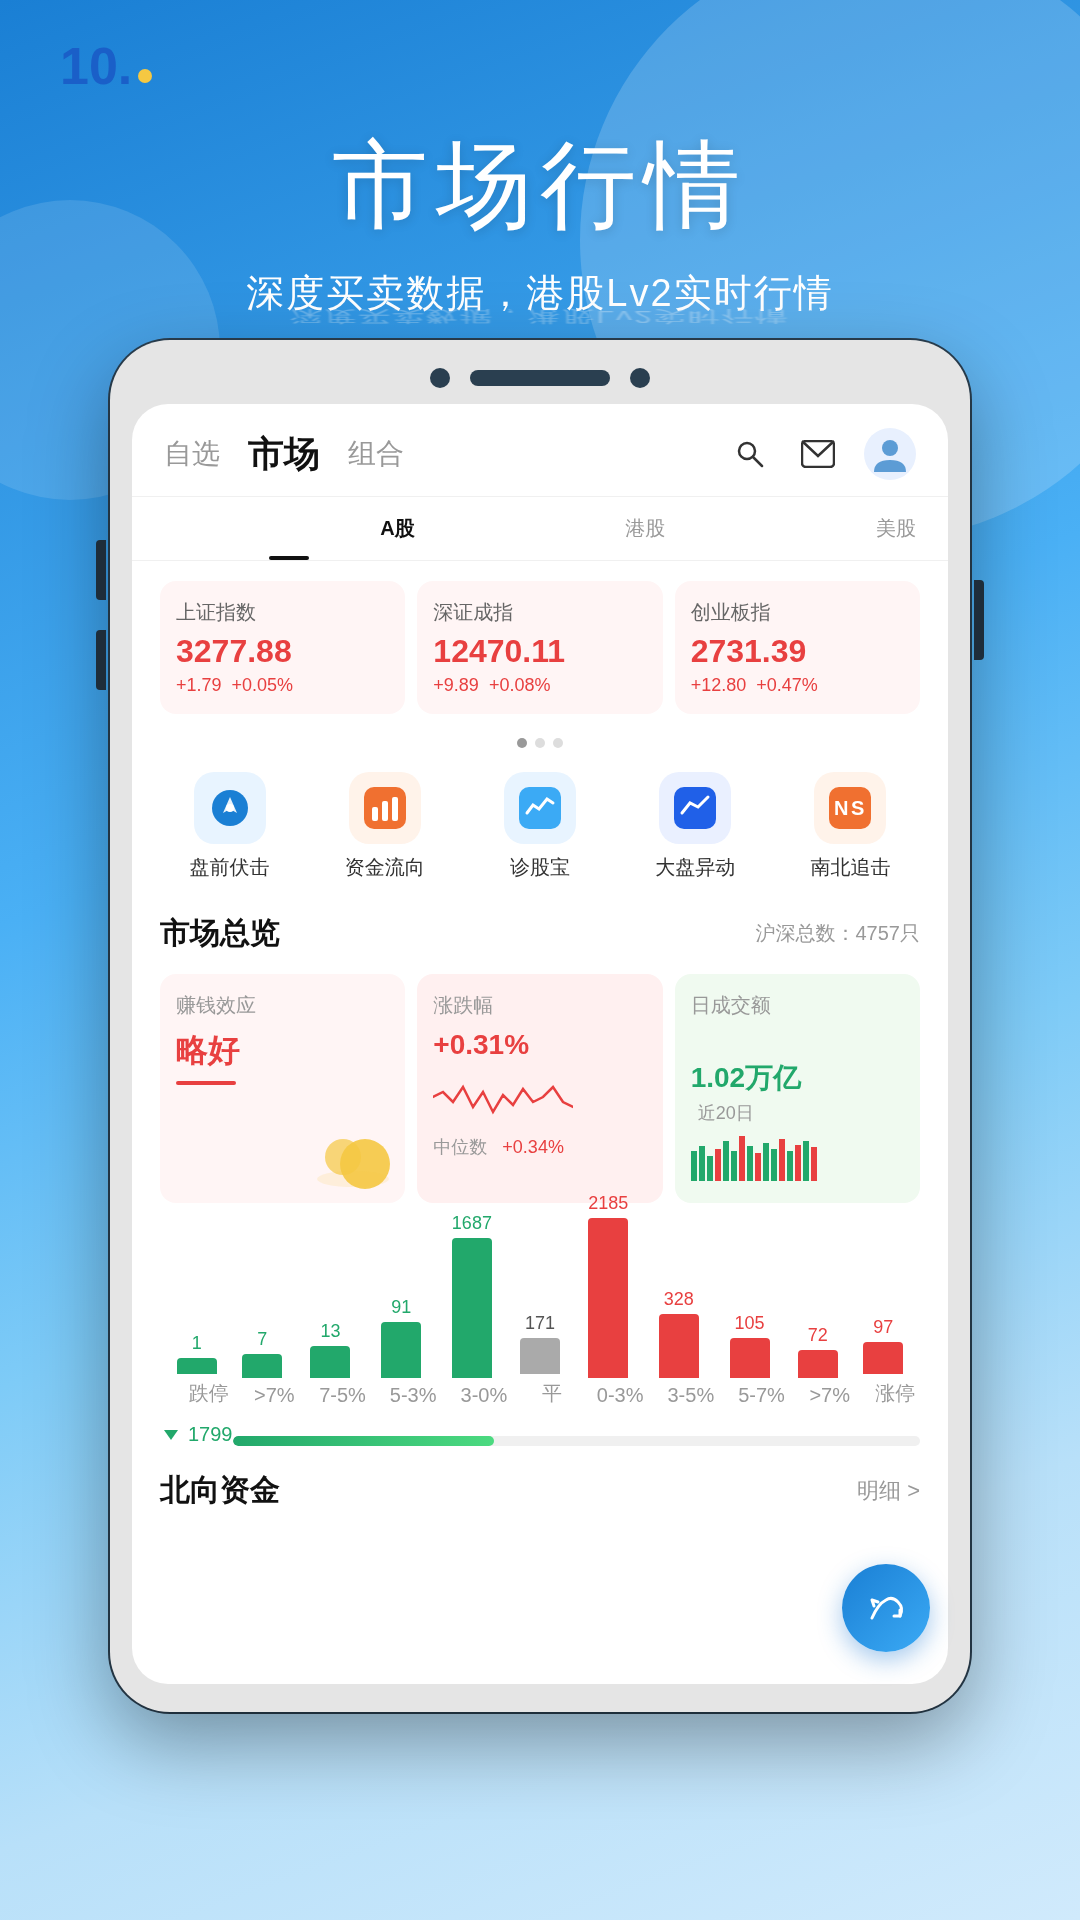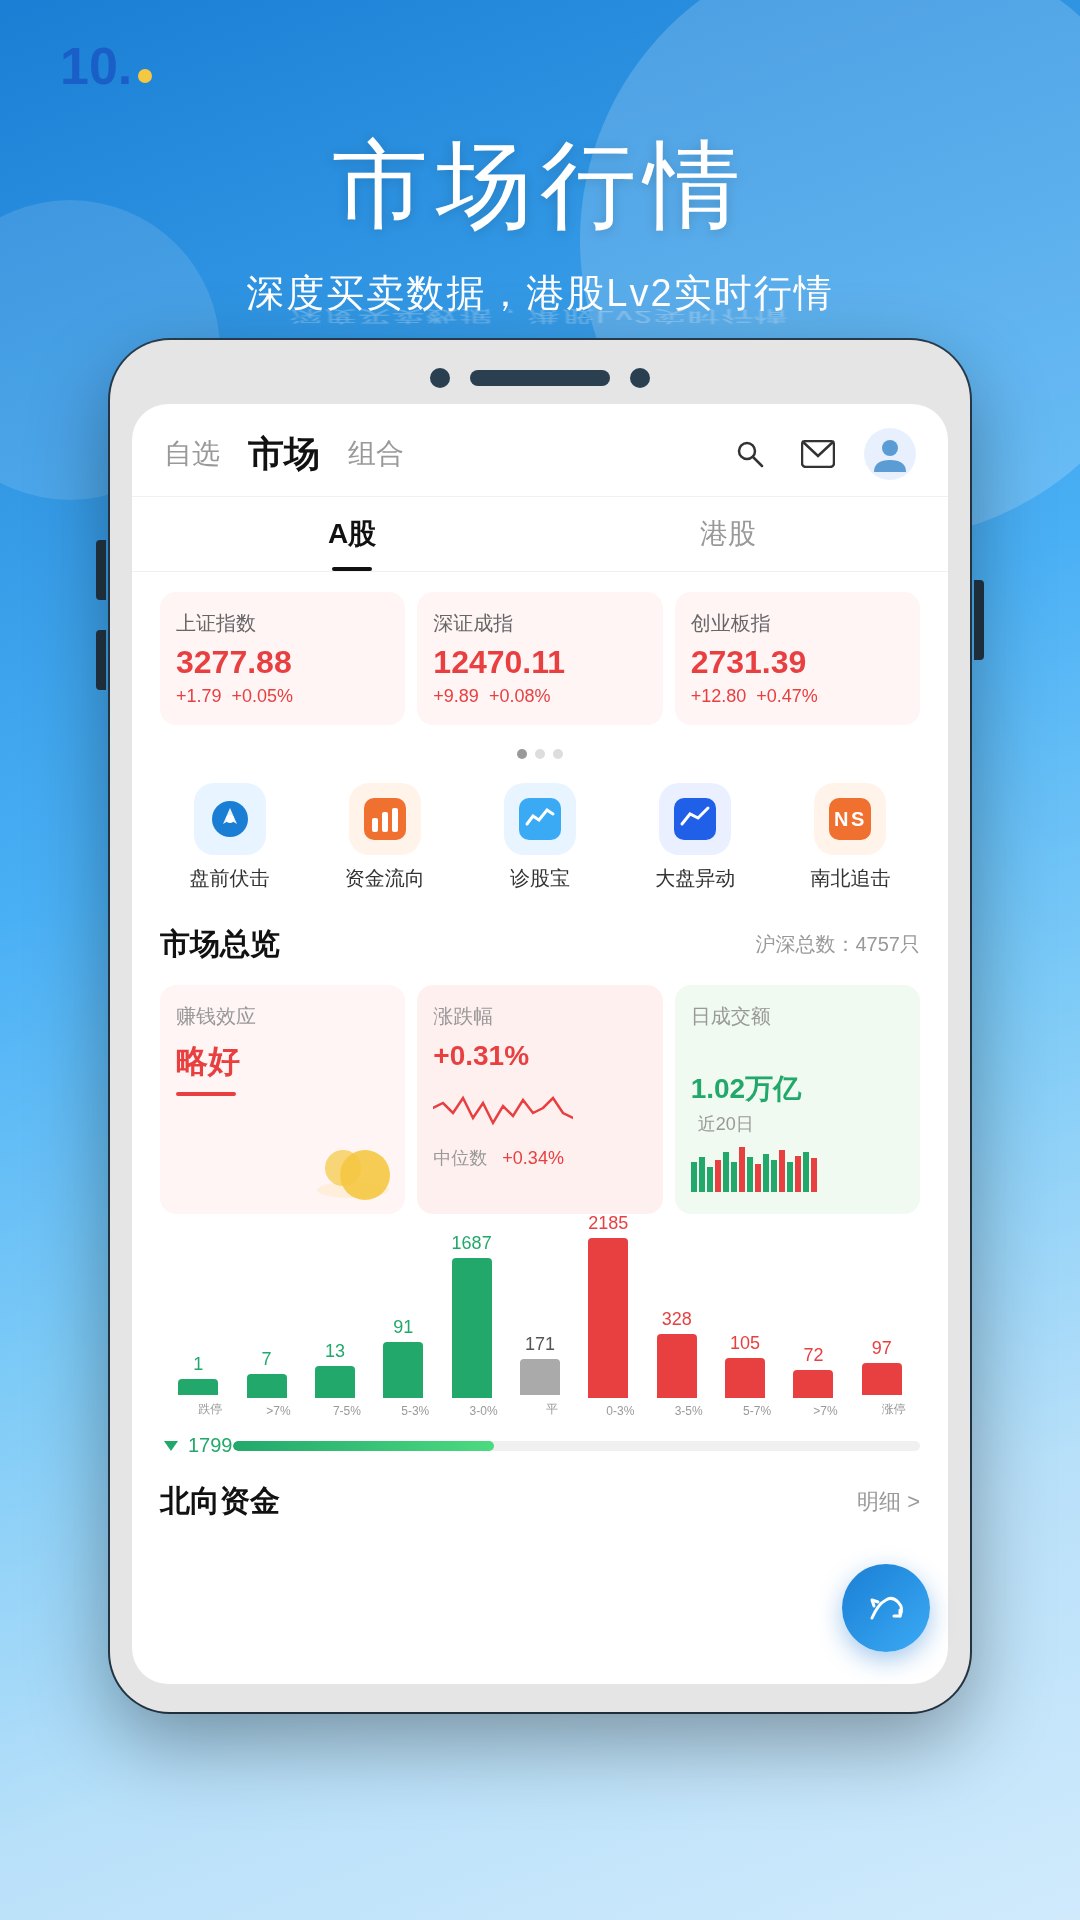--- a/index.html
+++ b/index.html
@@ -204,23 +204,23 @@
     }
 
     
     .market-tabs {
       display: flex;
       padding: 0 32px;
       border-bottom: 1px solid #f0f0f0;
     }
     .market-tab {
       flex: 1;
-      text-align: center;
+      text-align: right;
       padding: 18px 0;
-      font-size: 28px;
+      font-size: 20px;
       color: #999;
       position: relative;
       cursor: pointer;
     }
     .market-tab.active {
       color: #111;
       font-weight: 600;
     }
     .market-tab.active::after {
       content: '';
@@ -375,32 +375,32 @@
       margin-bottom: 4px;
     }
     .bar {
       width: 40px;
       border-radius: 4px 4px 0 0;
     }
     .bar-green { background: #22a86b; }
     .bar-gray { background: #aaa; }
     .bar-red { background: #e84040; }
     .bar-label-bottom {
-      font-size: 12px;
+      font-size: 20px;
       color: #999;
       margin-top: 6px;
       text-align: center;
       white-space: nowrap;
       margin-left: 24px;
     }
 
     
     .progress-bar-row {
       display: flex;
-      align-items: center;
+      align-items: flex-end;
       padding: 8px 28px;
     }
     .progress-down {
       display: flex;
       align-items: center;
       gap: 6px;
       font-size: 20px;
       color: #22a86b;
     }
     .progress-track {
@@ -506,20 +506,21 @@
               <path d="M6 40 Q6 28 22 28 Q38 28 38 40" fill="#5b9bd5"></path>
               <circle cx="22" cy="22" r="22" fill="#e8f0fe" opacity="0.01"></circle>
             </svg>
           </div>
         </div>
       </div>
 
       <div class="market-tabs">
         <div class="market-tab active">A股</div>
         <div class="market-tab">港股</div>
+        <div class="market-tab">美股</div>
       </div>
 
       <div class="index-cards">
         <div class="index-card">
           <div class="index-name">上证指数</div>
           <div class="index-value">3277.88</div>
           <div class="index-change">
             <span>+1.79</span>&nbsp;
             <span>+0.05%</span>
           </div>

